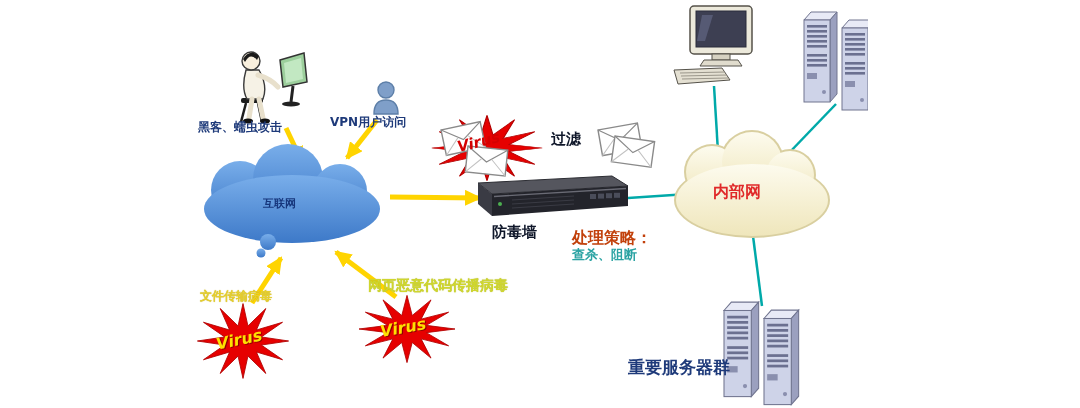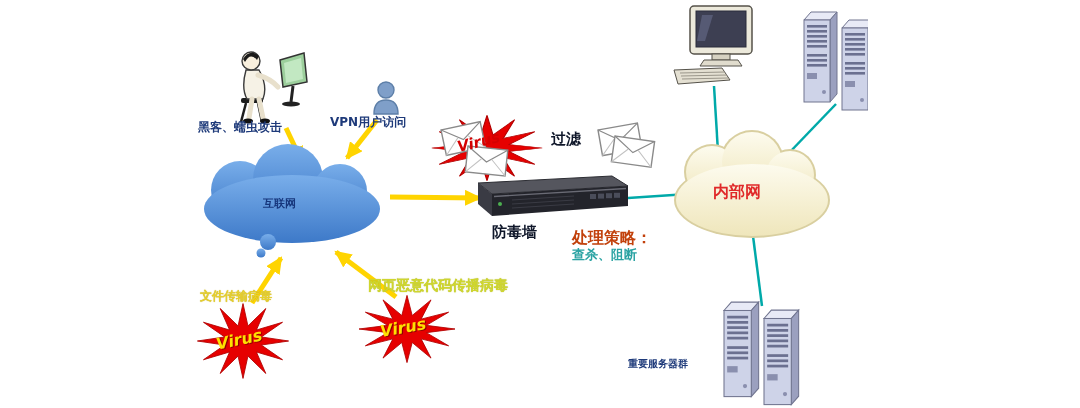--- a/index.html
+++ b/index.html
@@ -185,19 +185,19 @@
 
   <div class="lbl navy" style="left:198px;top:121px">黑客、蠕虫攻击</div>
   <div class="lbl navy" style="left:330px;top:116px">VPN用户访问</div>
   <div class="lbl cloudtxt-blue" style="left:263px;top:198px">互联网</div>
   <div class="lbl virus-red rot-n14" style="left:457px;top:134px">Virus</div>
   <div class="lbl red" style="left:551px;top:131px">过滤</div>
   <div class="lbl red" style="left:492px;top:224px">防毒墙</div>
   <div class="lbl dark" style="left:572px;top:229px">处理策略：</div>
   <div class="lbl tealtxt" style="left:572px;top:248px">查杀、阻断</div>
   <div class="lbl cloudtxt-red" style="left:713px;top:183px">内部网</div>
-  <div class="lbl navy" style="left:628px;top:358px;font-size:10px">重要服务器群</div>
+  <div class="lbl navy" style="left:628px;top:358px;font-size:17px">重要服务器群</div>
   <div class="lbl yellowtxt" style="left:200px;top:290px">文件传输病毒</div>
   <div class="lbl ygreentxt" style="left:368px;top:278px">网页恶意代码传播病毒</div>
   <div class="lbl virus rot-n12" style="left:216px;top:331px">Virus</div>
   <div class="lbl virus rot-n10" style="left:380px;top:319px">Virus</div>
 
 </div>
 
 </body></html>

